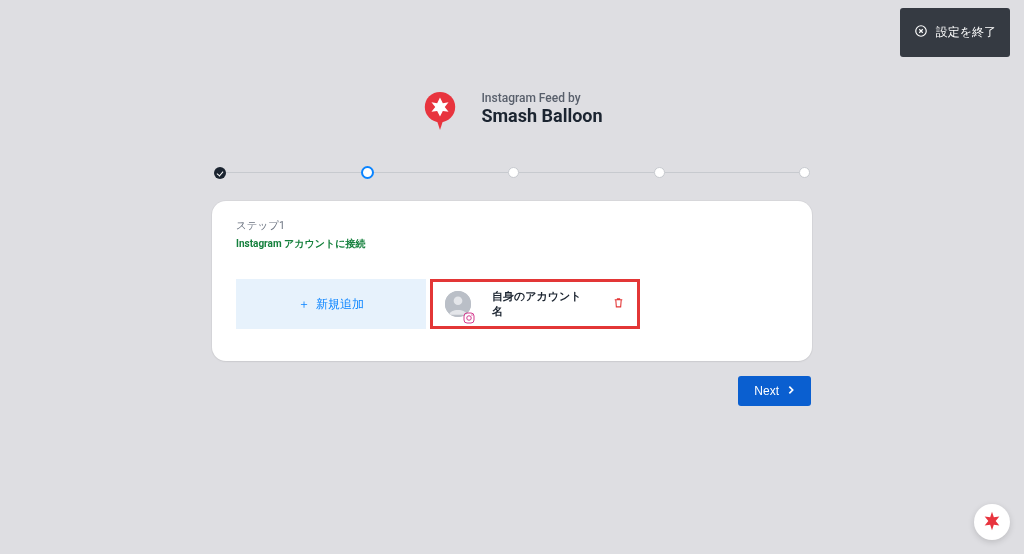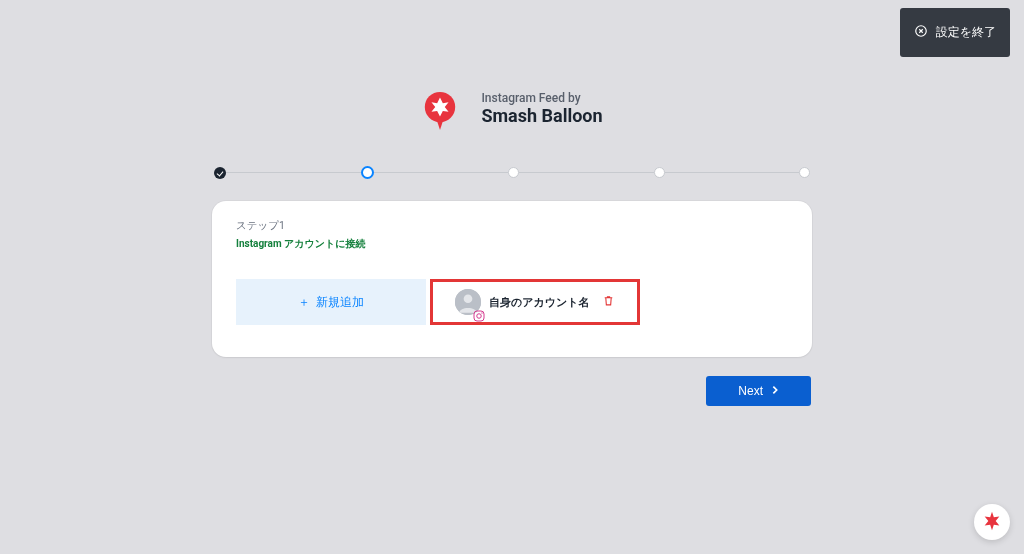--- a/index.html
+++ b/index.html
@@ -129,22 +129,22 @@
       justify-content: center;
       gap: 6px;
       cursor: pointer;
       padding: 14px 0;
     }
     .account-item {
       flex: 0 0 210px;
       border: 3px solid #e33636;
       display: flex;
       align-items: center;
-      padding: 7px 22px;
-      gap: 8px;
+      padding: 7px 12px;
+      gap: 21px;
       position: relative;
     }
     .avatar-wrap { position: relative; }
     .avatar {
       width: 26px;
       height: 26px;
       border-radius: 50%;
       background: #babfc7;
     }
     .avatar svg { width: 26px; height: 26px; }
@@ -171,21 +171,21 @@
     }
     .delete-btn svg { width: 13px; height: 13px; }
     .next-btn {
       position: absolute;
       right: 213px;
       top: 376px;
       background: #0a5fd0;
       color: #fff;
       border: none;
       border-radius: 3px;
-      padding: 8px 32px;
+      padding: 8px 16px;
       font-size: 12px;
       display: flex;
       align-items: center;
       gap: 8px;
       cursor: pointer;
     }
     .next-btn svg { width: 8px; height: 10px; }
     .fab {
       position: absolute;
       bottom: 14px;

